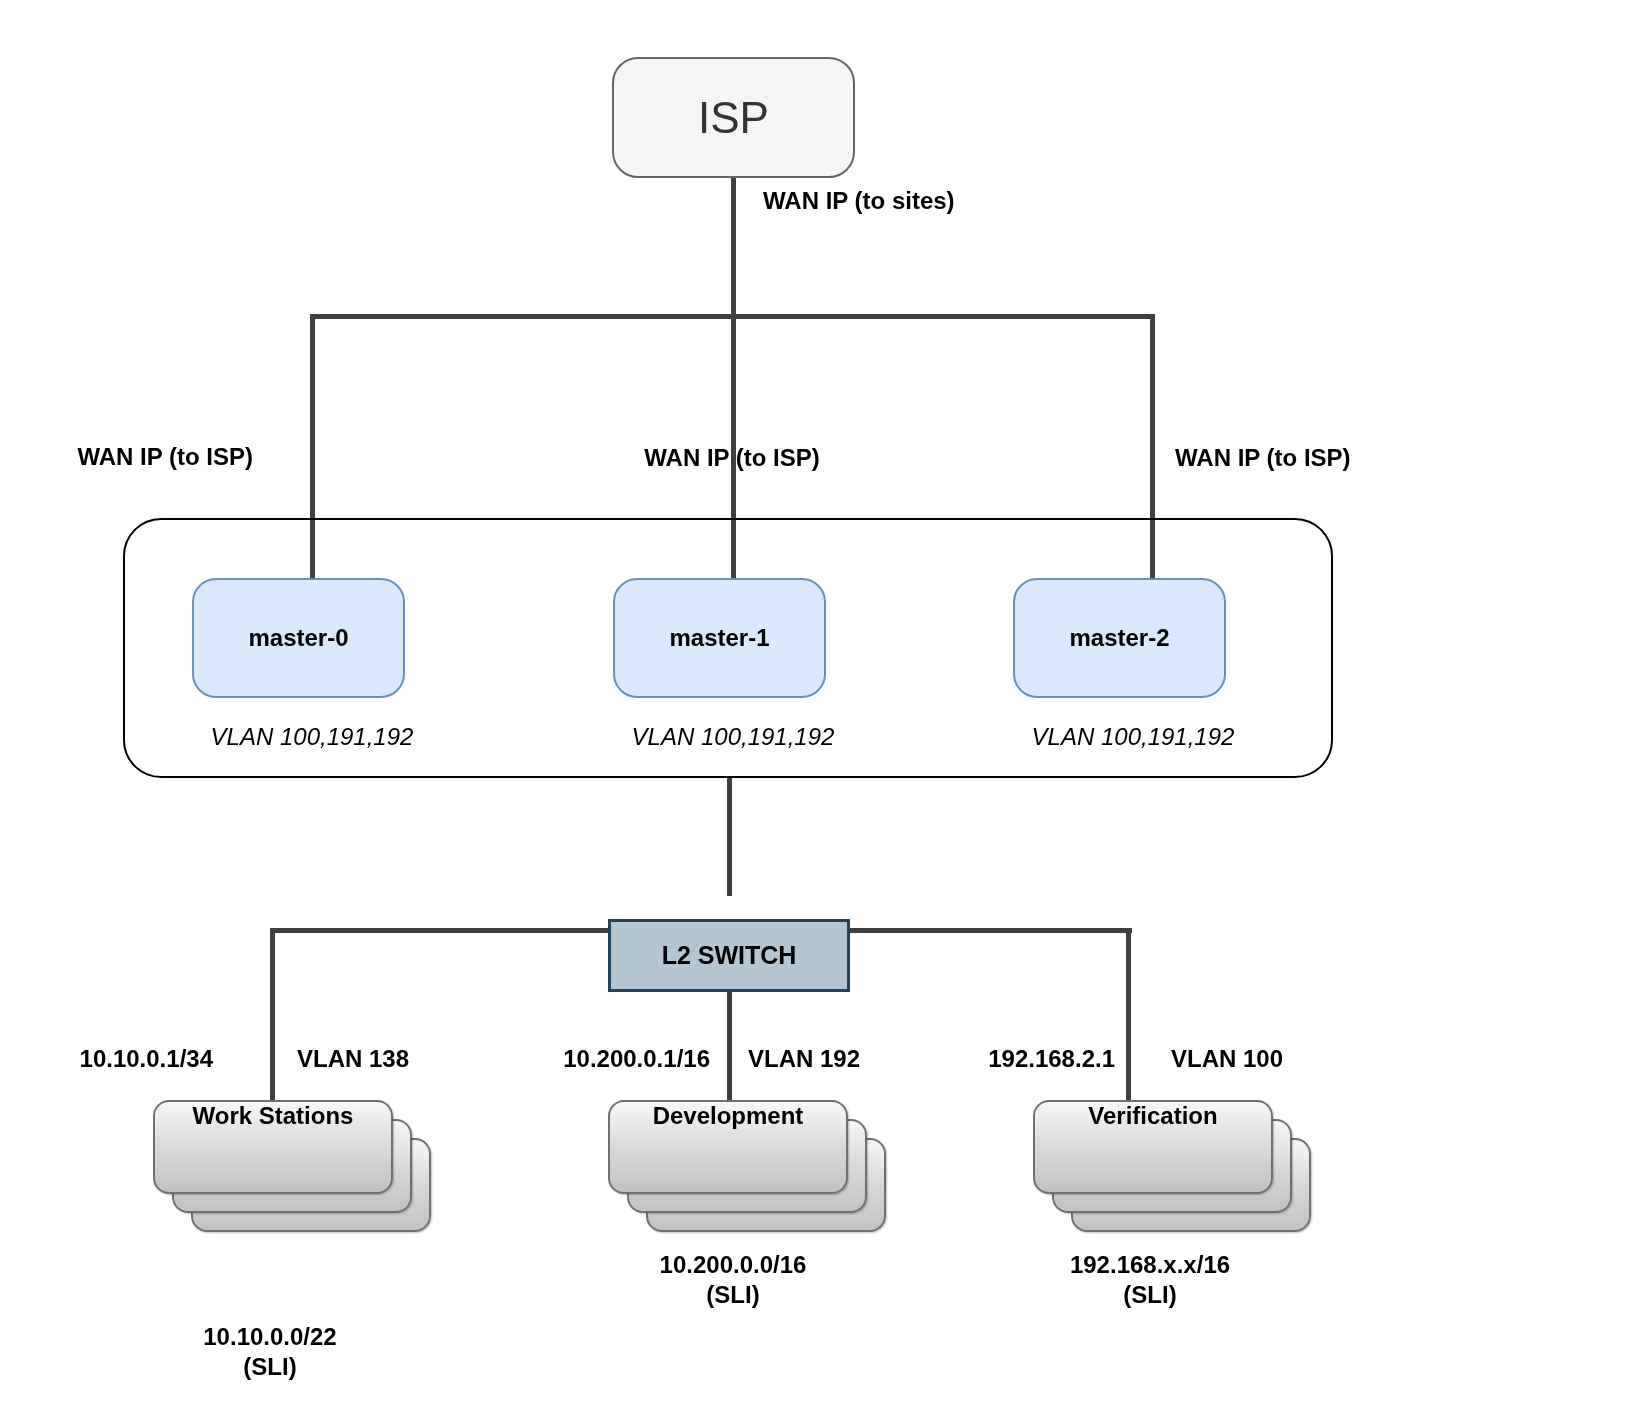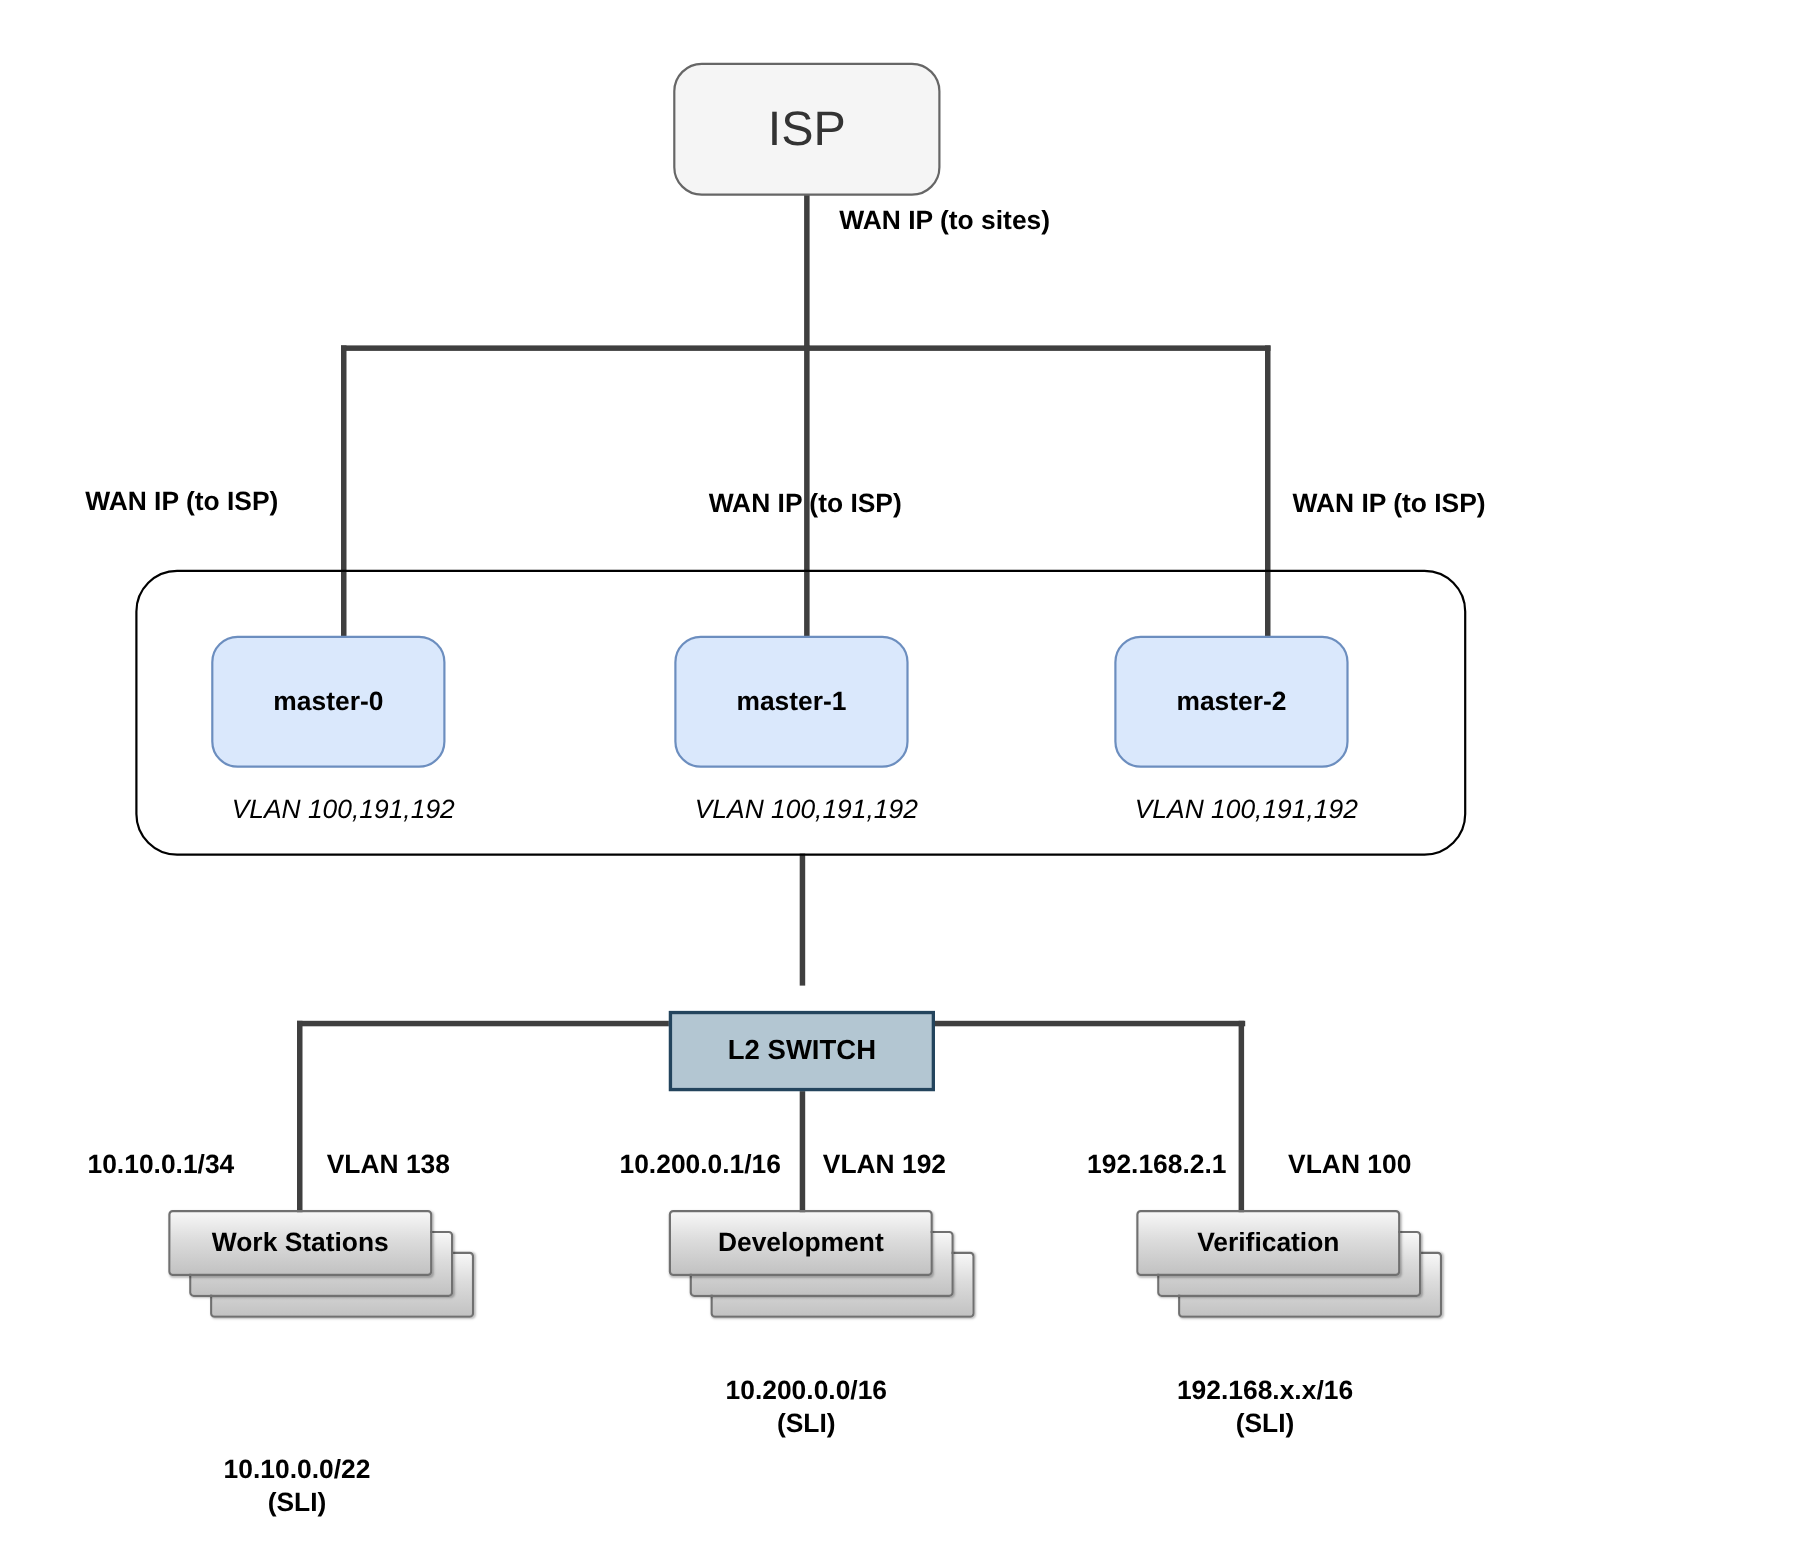--- a/index.html
+++ b/index.html
@@ -31,24 +31,24 @@
     top:578px; width:213px; height:120px;
     background:#dae8fc; border:2px solid #6c8ebf; border-radius:24px;
     font-size:24px; font-weight:bold;
   }
   .switch-node {
     left:608px; top:894px; width:242px; height:73px;
     background:#b3c6d2; border:3px solid #23445d;
     font-size:25px; font-weight:bold;margin-top:25px;
   }
   .stack-card {
-    position:absolute; width:240px; height:60px; box-sizing:border-box;
-    border:2px solid #707070; border-radius:4px;
+    position:absolute; width:240px; height:94px; box-sizing:border-box;
+    border:2px solid #707070; border-radius:16px;
     background:linear-gradient(to bottom, #f7f7f7 0%, #dcdcdc 45%, #c2c2c2 100%);
-    display:flex; align-items:center; justify-content:center;
+    display:flex; justify-content:center;
     font-size:24px; font-weight:bold;
     box-shadow:1px 1px 2px rgba(0,0,0,0.25);
   }
   .lbl {
     position:absolute; font-size:24px; font-weight:bold;
     line-height:30px; white-space:nowrap;
   }
   .lbl.regular { font-weight:400;font-style:italic; }
   .lbl.center { text-align:center; white-space:normal; }
   .lbl.right { text-align:right; }

